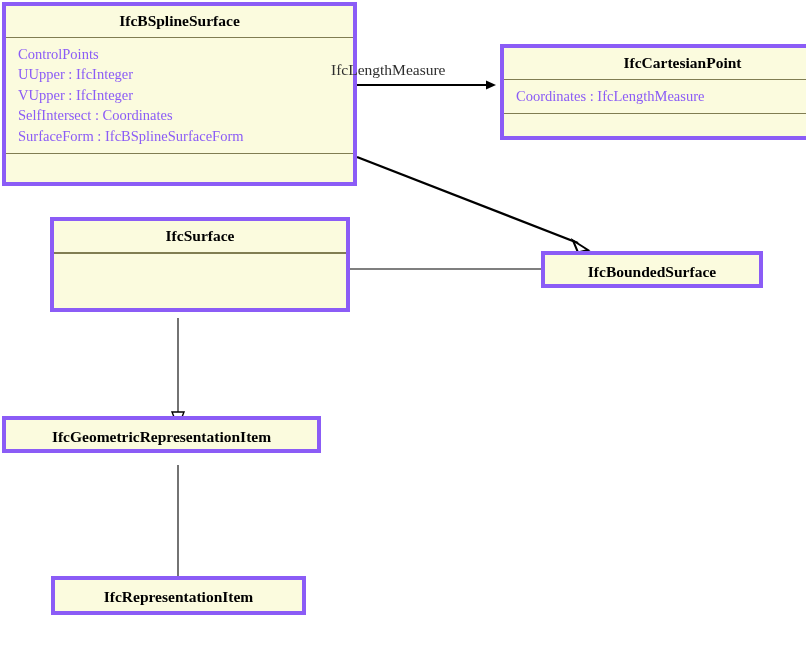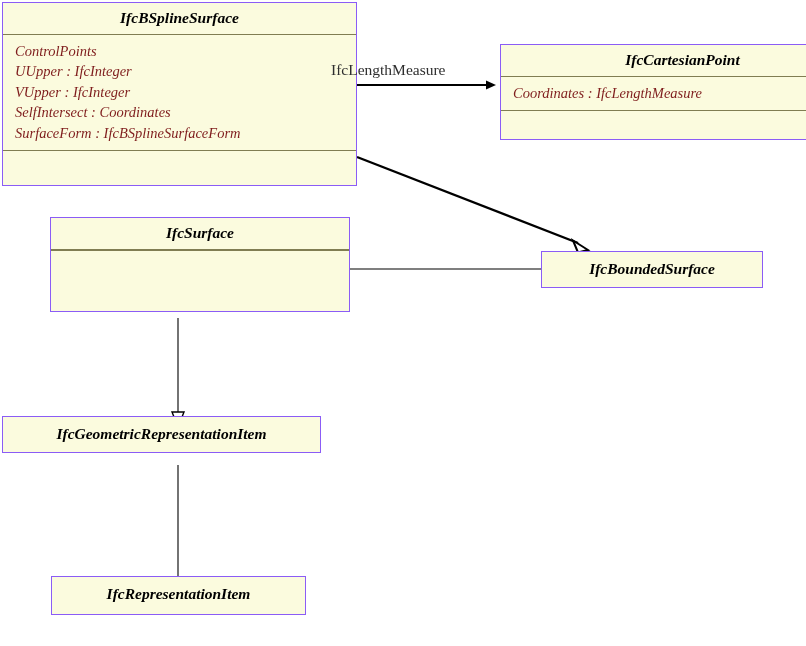--- a/index.html
+++ b/index.html
@@ -21,44 +21,43 @@
     left: 0;
     top: 0;
     width: 806px;
     height: 646px;
     pointer-events: none;
   }
   .uml-class {
     position: absolute;
     box-sizing: border-box;
     background: #fbfbde;
-    border: 1px solid #8b5cf6;
+    border: 4px solid #8b5cf6;
     z-index: 2;
-    font-style: italic;
   }
   .compartment-title {
     box-sizing: border-box;
     text-align: center;
     font-weight: bold;
     font-size: 15.5px;
     color: #000000;
     padding: 6px 6px 7px 6px;
     line-height: 1.15;
     white-space: nowrap;
   }
   .divider {
     height: 1px;
     background: #807d52;
     width: 100%;
   }
   .compartment-attrs {
     box-sizing: border-box;
     padding: 6px 24px 7px 12px;
     font-size: 14.5px;
-    color: #7f1d1d;
+    color: #8b5cf6;
     line-height: 1.415;
   }
   .attr-row {
     white-space: nowrap;
   }
   .compartment-ops {
     box-sizing: border-box;
     height: 21px;
   }
   .edge-label {

